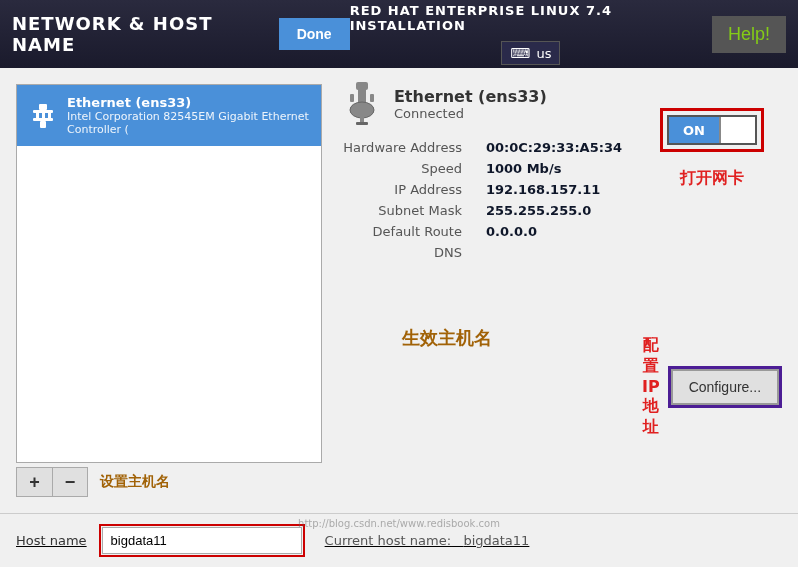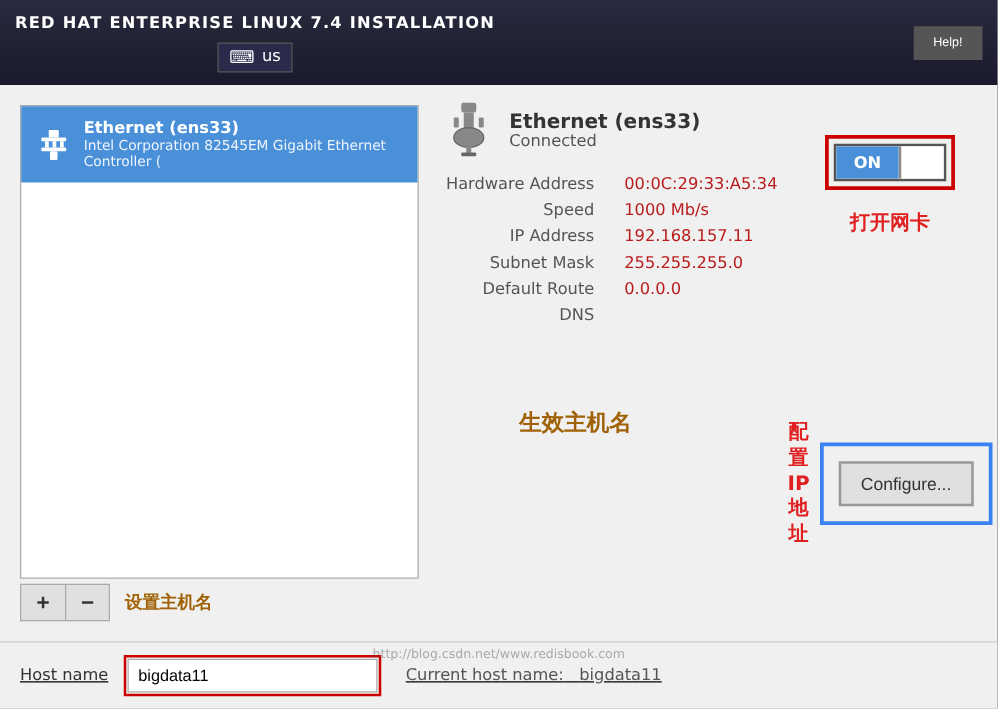--- a/index.html
+++ b/index.html
@@ -76,24 +76,24 @@
       font-size: 14px;
     }
 
     .keyboard-label {
       color: white;
       font-size: 13px;
     }
 
     .help-button {
       background: #555;
-      color: #ffffff;
+      color: #84cc16;
       border: none;
       padding: 8px 16px;
-      font-size: 10px;
+      font-size: 18px;
       cursor: pointer;
     }
 
     
     .main-content {
       background: #f0f0f0;
       display: flex;
       flex-direction: column;
       height: calc(567px - 68px);
     }
@@ -231,22 +231,22 @@
       font-size: 13px;
     }
 
     .detail-label {
       color: #555;
       text-align: right;
       min-width: 120px;
     }
 
     .detail-value {
-      color: #b91c1c;
-      font-weight: normal;
+      color: #0f172a;
+      font-weight: bold;
     }
 
     
     .right-panel {
       width: 140px;
       display: flex;
       flex-direction: column;
       align-items: center;
       gap: 16px;
     }
@@ -287,22 +287,22 @@
 
     .toggle-label {
       color: #e02020;
       font-size: 16px;
       font-weight: bold;
       text-align: center;
     }
 
     
     .configure-container {
-      border: 3px solid #3b82f6;
-      padding: 12px;
+      border: 3px solid #4c1d95;
+      padding: 0;
       text-decoration: underline;
     }
 
     .configure-button {
       background: #e0e0e0;
       border: 2px solid #999;
       padding: 8px 16px;
       font-size: 14px;
       cursor: pointer;
       color: #333;
@@ -375,20 +375,24 @@
       color: rgba(100,100,100,0.5);
       font-size: 10px;
       white-space: nowrap;
       pointer-events: none;
     }
   </style>
 </head>
 <body>
 
 <div class="header">
+  <div class="header-left">
+    <span class="header-title">NETWORK &amp; HOST NAME</span>
+    <button class="done-button">Done</button>
+  </div>
   <div class="header-center">
     <span class="rhel-title">RED HAT ENTERPRISE LINUX 7.4 INSTALLATION</span>
     <div class="keyboard-selector">
       <span class="keyboard-icon">⌨</span>
       <span class="keyboard-label">us</span>
     </div>
   </div>
   <button class="help-button">Help!</button>
 </div>
 

